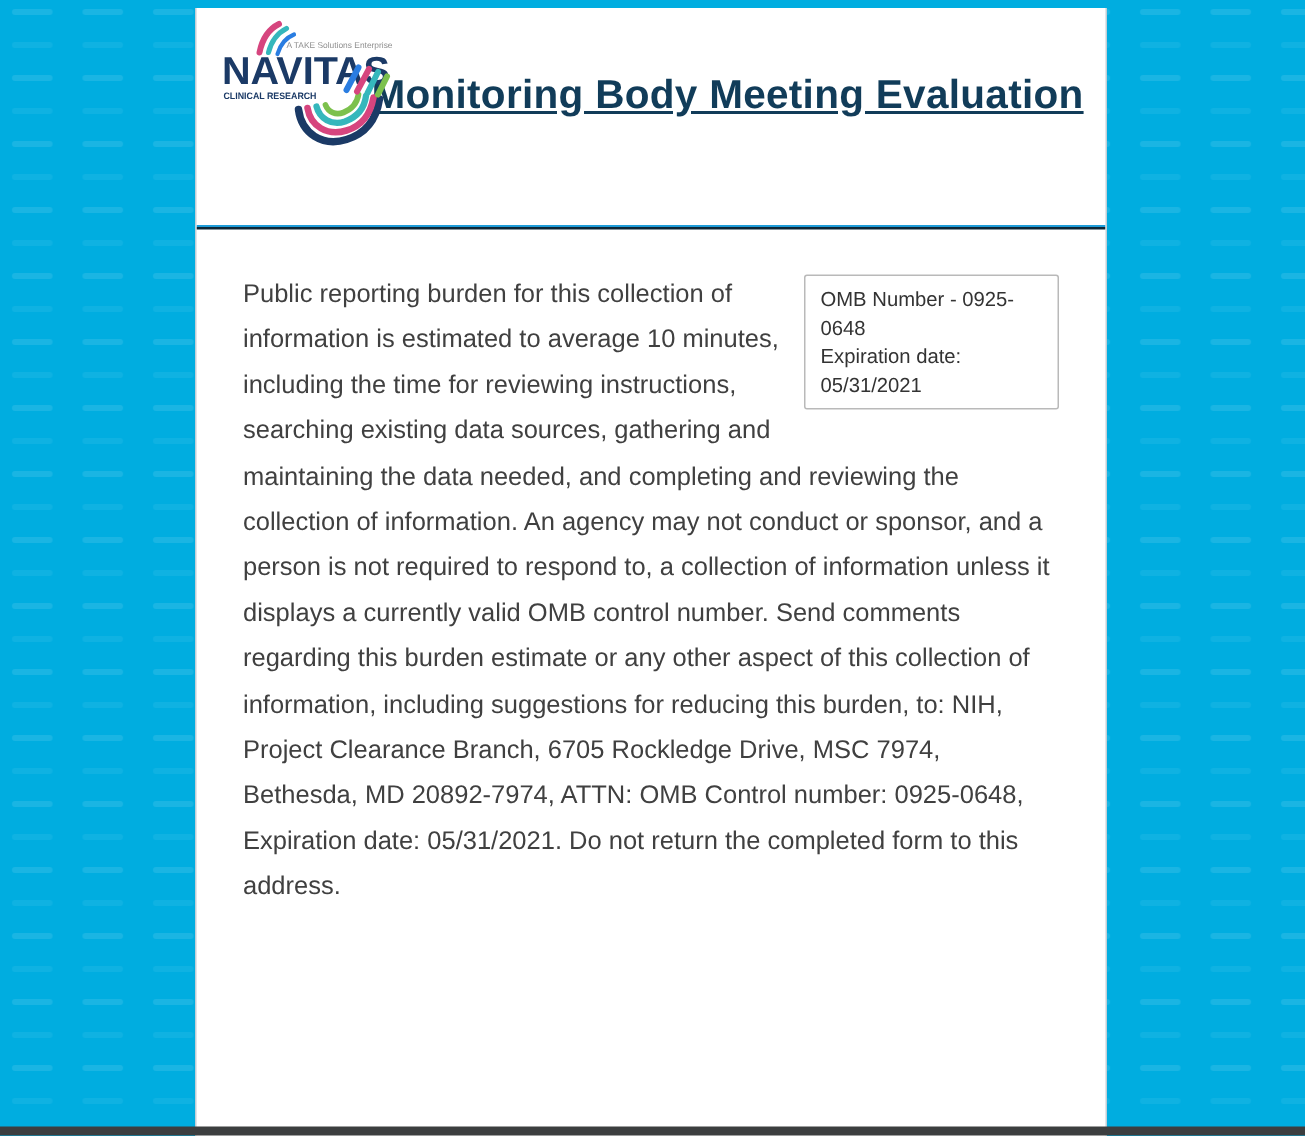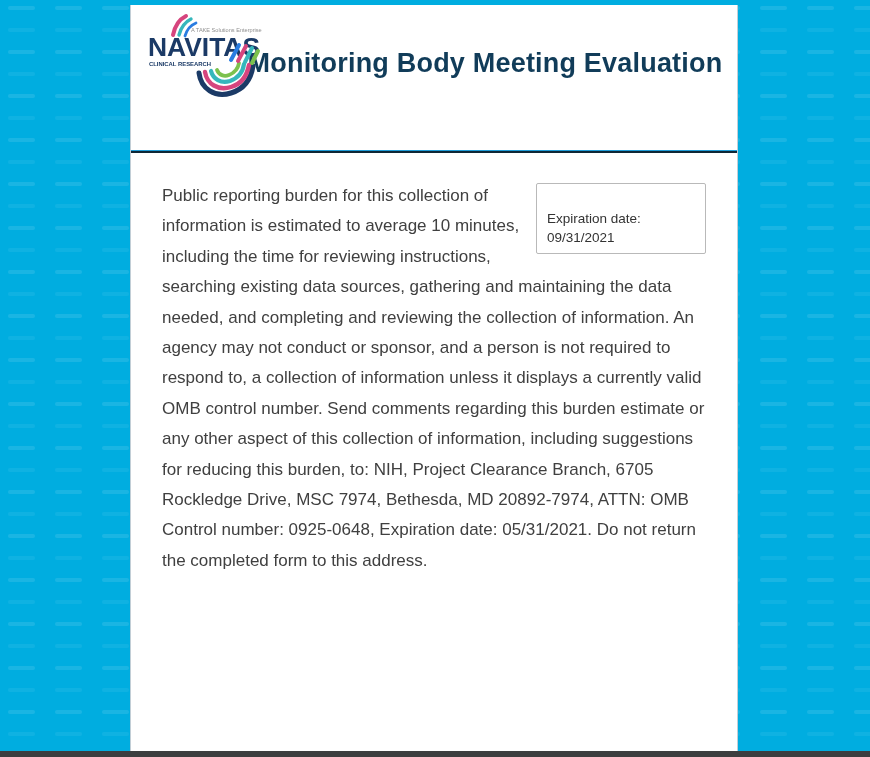--- a/index.html
+++ b/index.html
@@ -43,20 +43,21 @@
   }
   .page-title {
     margin: 0 10px 0 112px;
     padding-top: 42px;
     text-align: center;
     font-size: 27px;
     line-height: 32px;
     font-weight: bold;
     color: #113C59;
     letter-spacing: 0.2px;
+    text-decoration: underline;
   }
   .header-divider {
     height: 3px;
     background: linear-gradient(#1E9CD8 0, #1E9CD8 1px, #0E2736 1px, #0E2736 100%);
   }
   .card-content {
     padding: 28px 31px 0 31px;
     color: #404040;
     font-size: 17px;
     line-height: 30.4px;
@@ -129,22 +130,22 @@
 
     <h1 class="page-title">Monitoring Body Meeting Evaluation</h1>
   </div>
 
   <div class="header-divider"></div>
 
   <div class="card-content">
 
     <p class="para">
       <span class="omb-box">
-        <br>
-        <span>Expiration date: 09/31/2021</span>
+        <span>OMB Number - 0925-0648</span><br>
+        <span>Expiration date: 05/31/2021</span>
       </span>
       <span>Public reporting burden for this collection of information is estimated to average 10 minutes, including the time for reviewing instructions, searching existing data sources, gathering and maintaining the data needed, and completing and reviewing the collection of information. An agency may not conduct or sponsor, and a person is not required to respond to, a collection of information unless it displays a currently valid OMB control number. Send comments regarding this burden estimate or any other aspect of this collection of information, including suggestions for reducing this burden, to: NIH, Project Clearance Branch, 6705 Rockledge Drive, MSC 7974, Bethesda, MD 20892-7974, ATTN: OMB Control number: 0925-0648, Expiration date: 05/31/2021. Do not return the completed form to this address.</span>
     </p>
 
 
   </div>
 </div>
 
 <div class="bottom-bar"></div>
 

